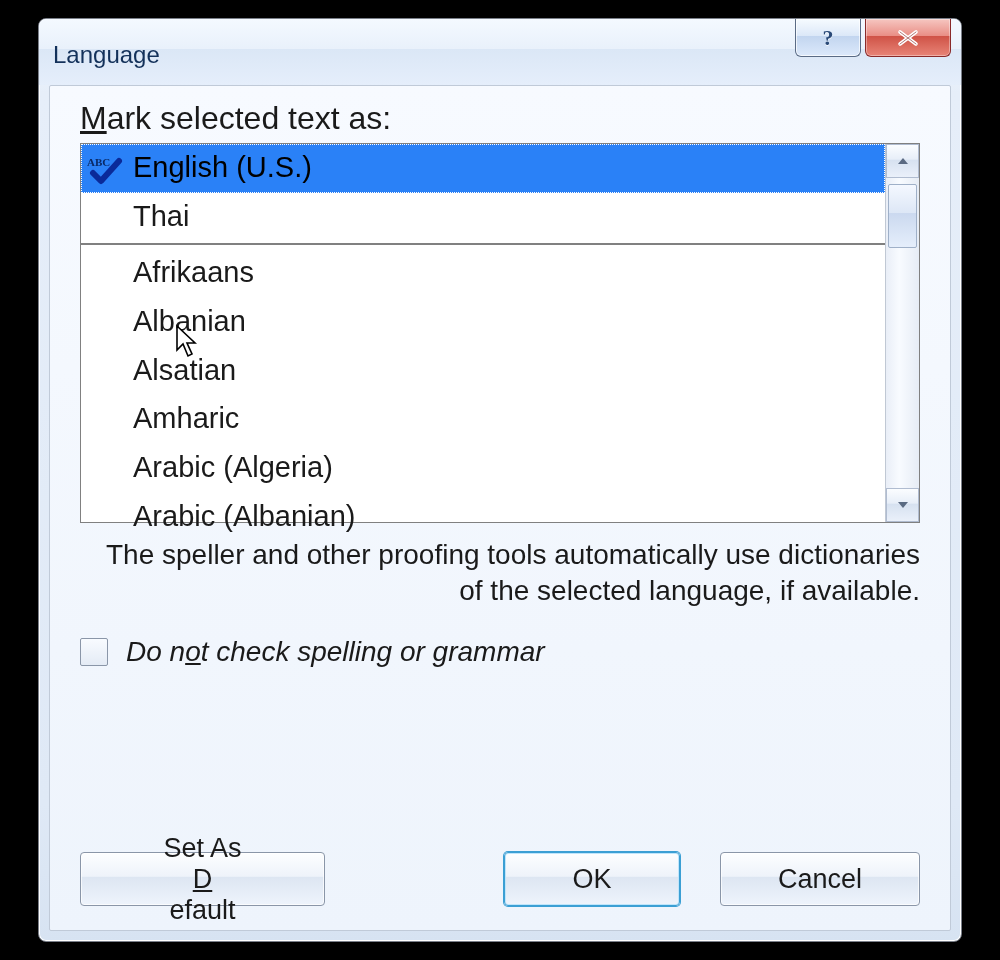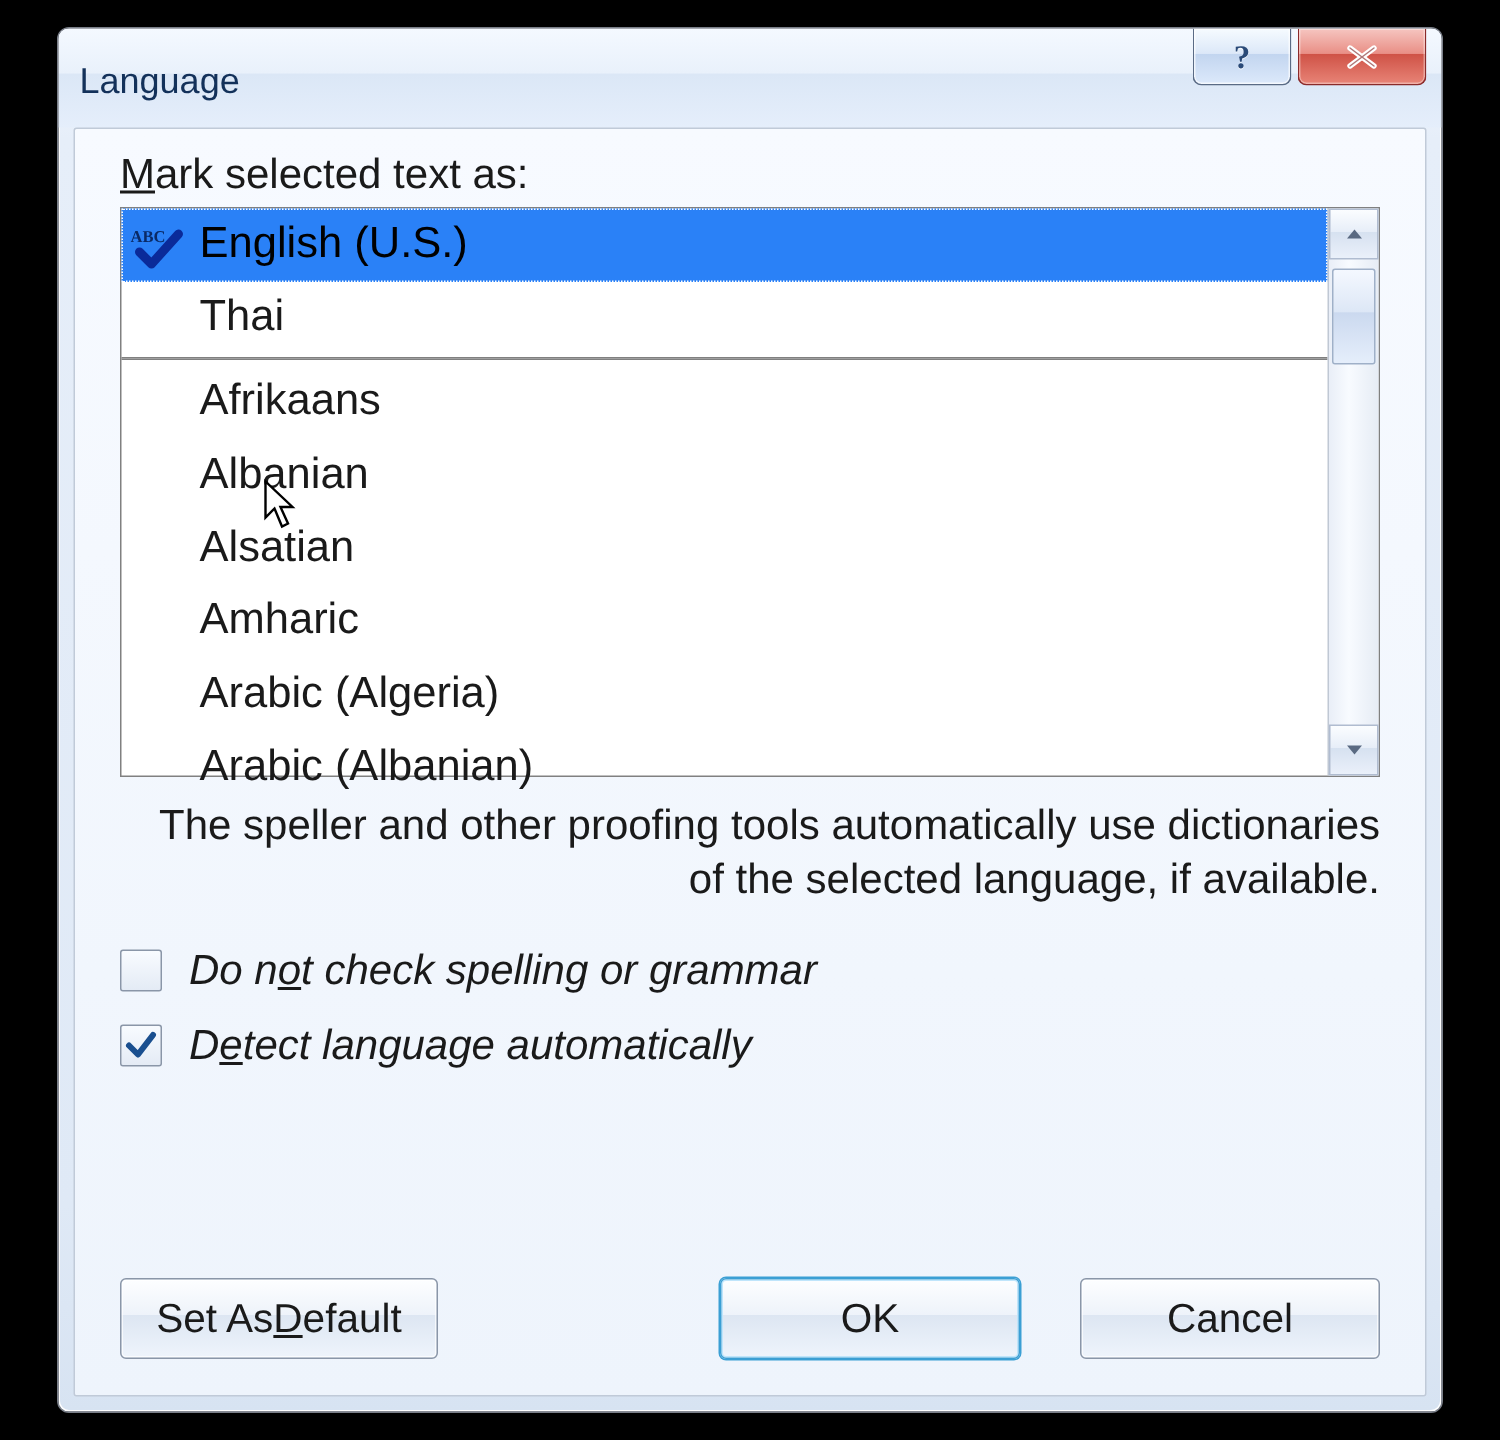--- a/index.html
+++ b/index.html
@@ -66,21 +66,21 @@
     left:10px; right:10px; top:66px; bottom:10px;
     background:linear-gradient(#f7faff,#eef4fc);
     border:1px solid #c0cad8;
     border-radius:2px;
   }
   .inner {
     position:absolute;
     left:30px; right:30px; top:14px; bottom:24px;
   }
   .label {
-    font-size:28px;
+    font-size:32px;
     color:#1a1a1a;
     margin-bottom:6px;
   }
   .label .u { text-decoration:underline; }
   .listbox {
     position:relative;
     height:380px;
     border:1px solid #808080;
     background:#ffffff;
     display:flex;
@@ -176,23 +176,23 @@
     height:54px;
     font-size:27px;
     color:#1a1a1a;
     border:1px solid #8a96a8;
     border-radius:4px;
     background:linear-gradient(#fdfeff,#eef3fa 45%,#dde6f2 46%,#eef4fc);
     box-shadow:inset 0 0 0 1px #ffffffb0;
     display:flex; align-items:center; justify-content:center;
     padding:0 18px;
   }
-  .btn.default-btn { width:212px; }
+  .btn.default-btn { width:245px;flex-direction:column; }
   .btn.ok-btn {
-    width:200px; margin-left:auto;
+    width:176px; margin-left:auto;
     border:1px solid #3b9fd4;
     box-shadow:0 0 0 1px #3b9fd4, inset 0 0 0 1px #bfe5fb;
   }
   .btn.cancel-btn { width:200px; }
   .btn .u { text-decoration:underline; }
 </style>
 </head>
 <body>
 
 <div class="window">
@@ -263,30 +263,20 @@
 
       <div class="desc">The speller and other proofing tools automatically use dictionaries of the selected language, if available.</div>
 
       <div class="chk-row">
         <div class="chkbox" id="cb1"></div>
         <div class="chk-label">
           <span>Do n</span><span class="u">o</span><span>t check spelling or grammar</span>
         </div>
       </div>
 
-      <div class="chk-row">
-        <div class="chkbox" id="cb2">
-            <svg width="22" height="22" viewBox="0 0 22 22">
-              <path d="M3 11 L9 17 L19 4" fill="none" stroke="#1a4f8f" stroke-width="4" stroke-linecap="round" stroke-linejoin="round"></path>
-            </svg>
-          </div>
-        <div class="chk-label">
-          <span>D</span><span class="u">e</span><span>tect language automatically</span>
-        </div>
-      </div>
 
       <div class="btnrow">
         <div class="btn default-btn">
           <span>Set As </span>
             <span class="u">D</span>
             <span>efault</span>
         </div>
         <div class="btn ok-btn">OK</div>
         <div class="btn cancel-btn">Cancel</div>
       </div>

